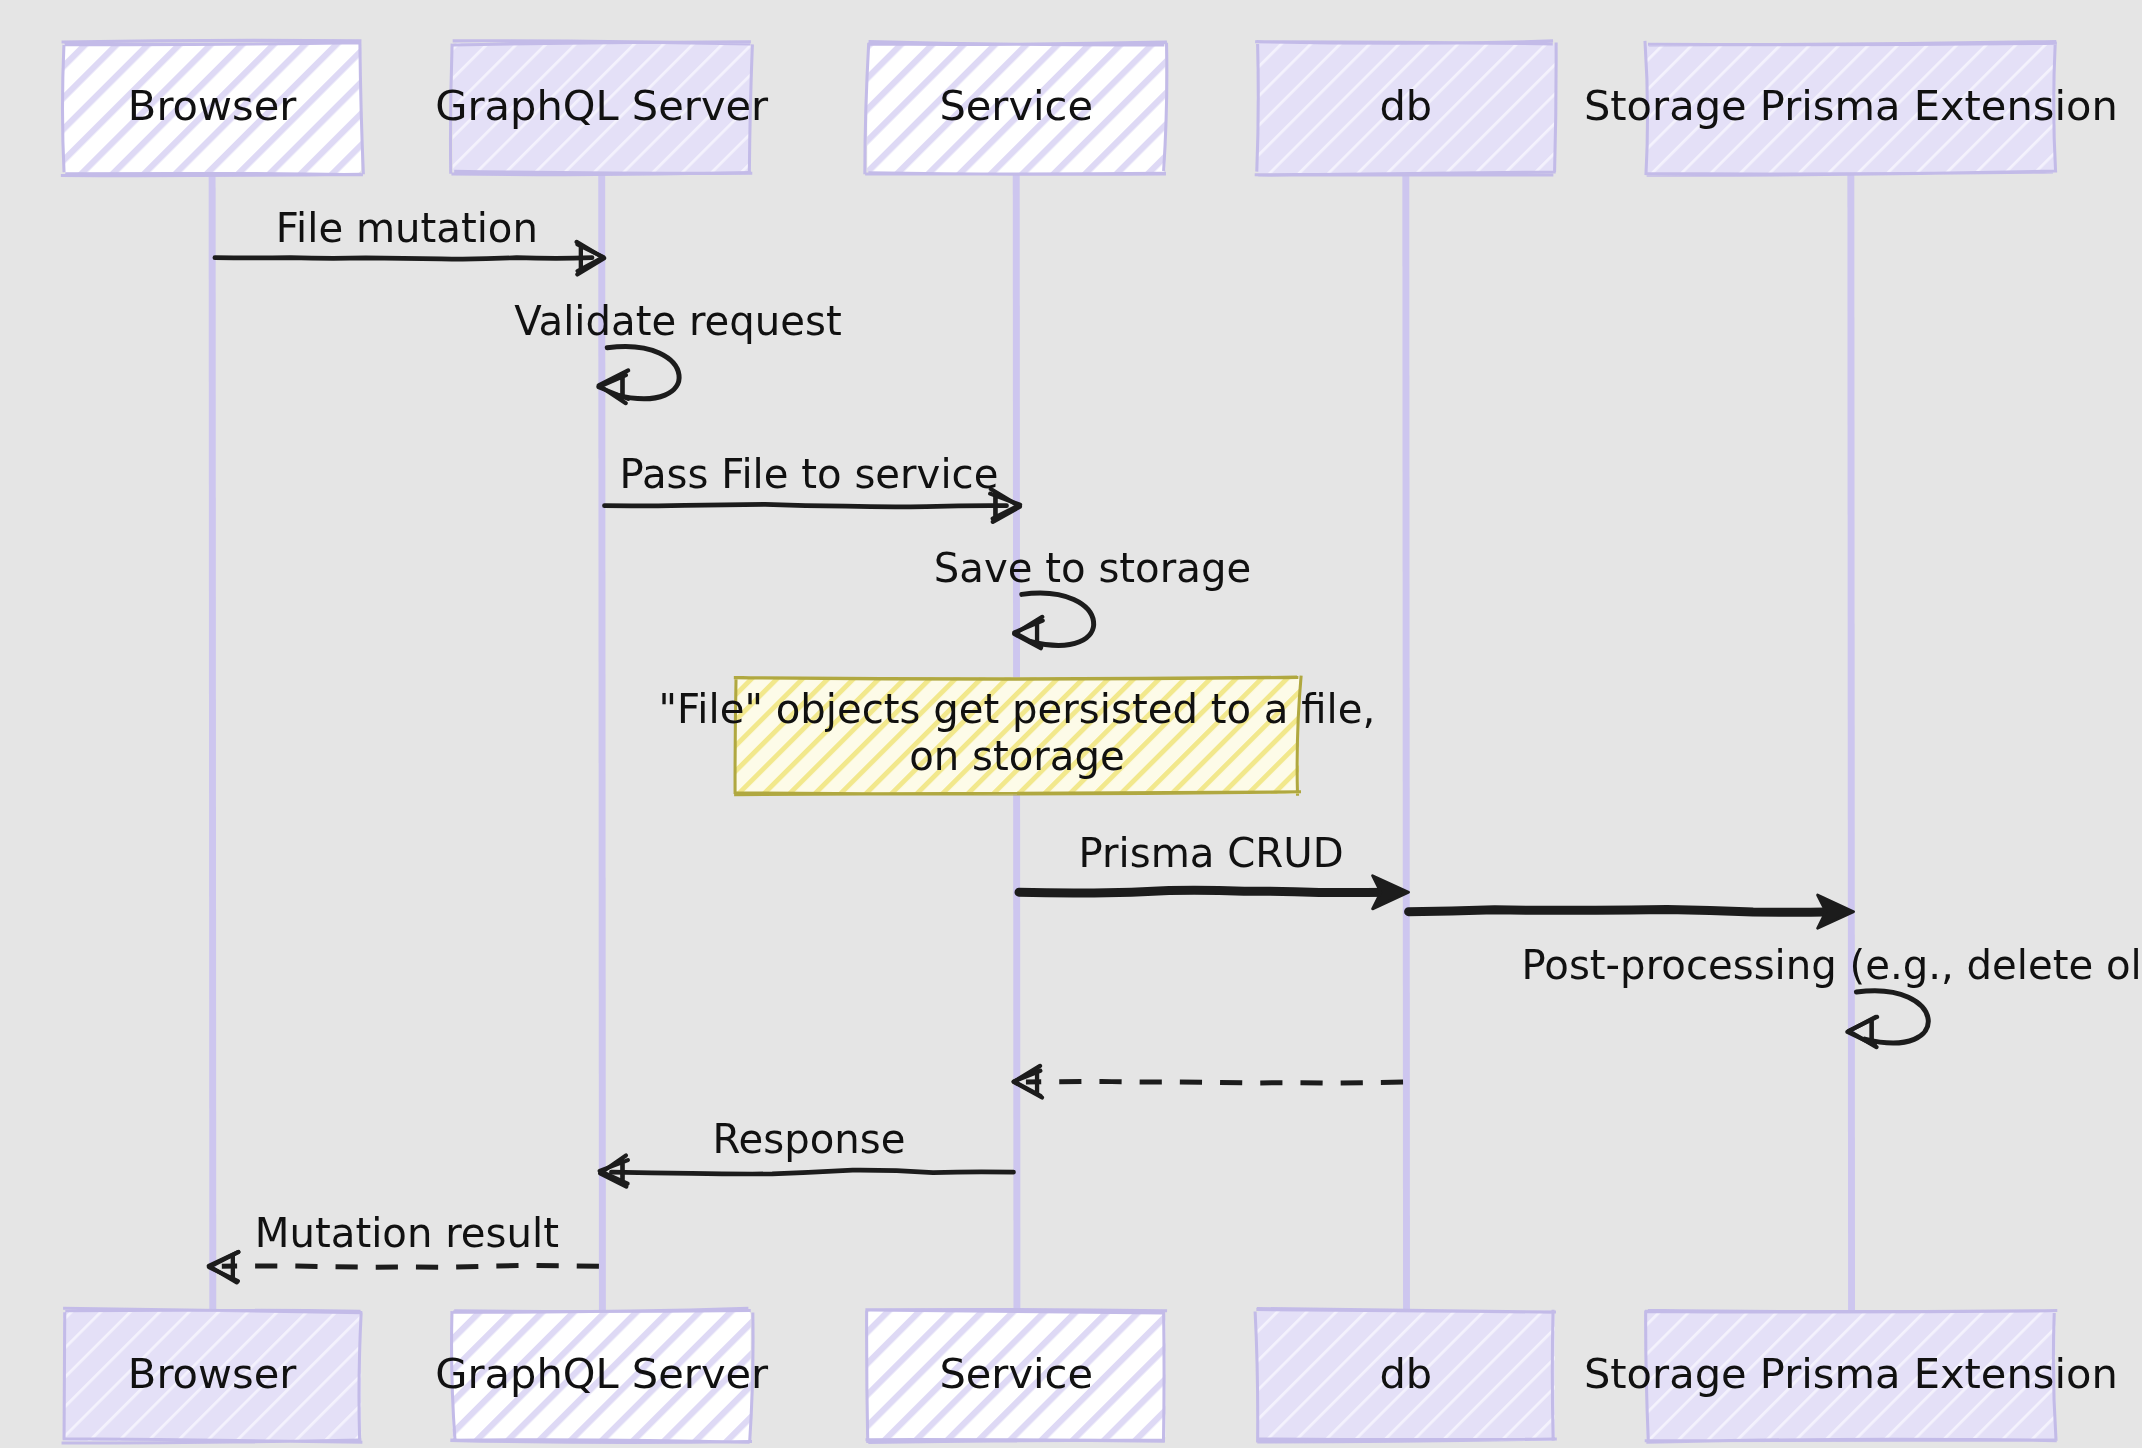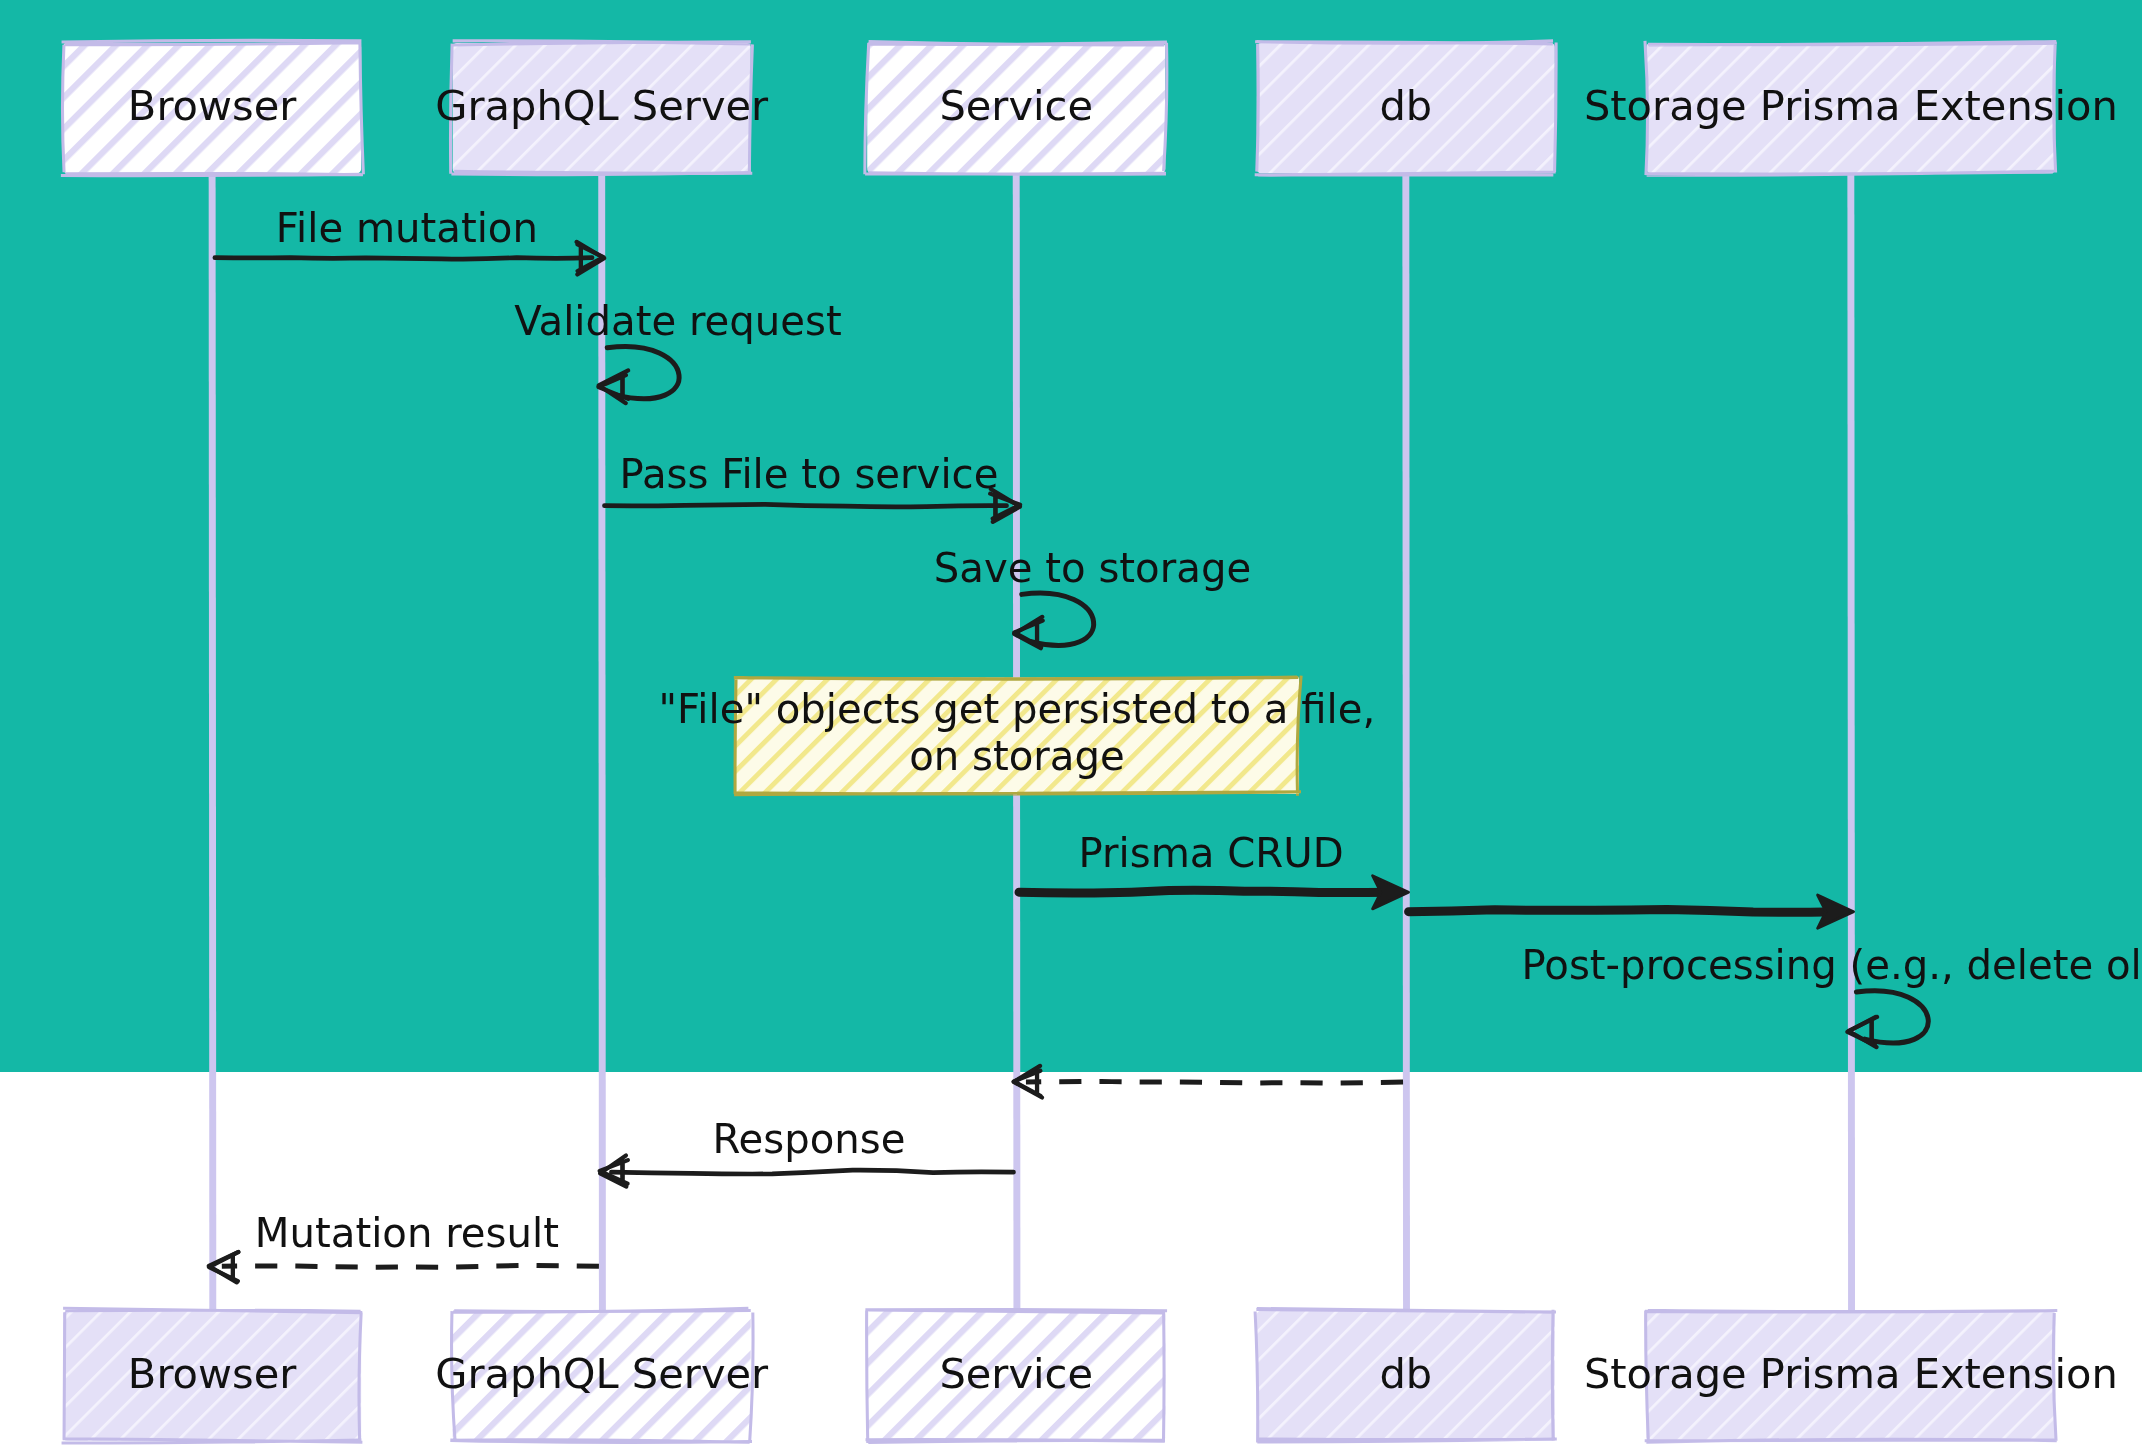--- a/index.html
+++ b/index.html
@@ -10,22 +10,22 @@
   }
   body {
     font-family: "DejaVu Sans", sans-serif;
     width: 2142px;
     height: 1452px;
     overflow: hidden;
   }
   #diagram-root {
     position: relative;
     width: 2142px;
-    height: 1072px;
-    background: #14b8a6;
+    height: 1448px;
+    background: #e5e5e5;
   }
   svg.canvas {
     position: absolute;
     top: 0;
     left: 0;
     width: 2142px;
     height: 1452px;
   }
   .actor-label {
     font-family: "DejaVu Sans", sans-serif;

